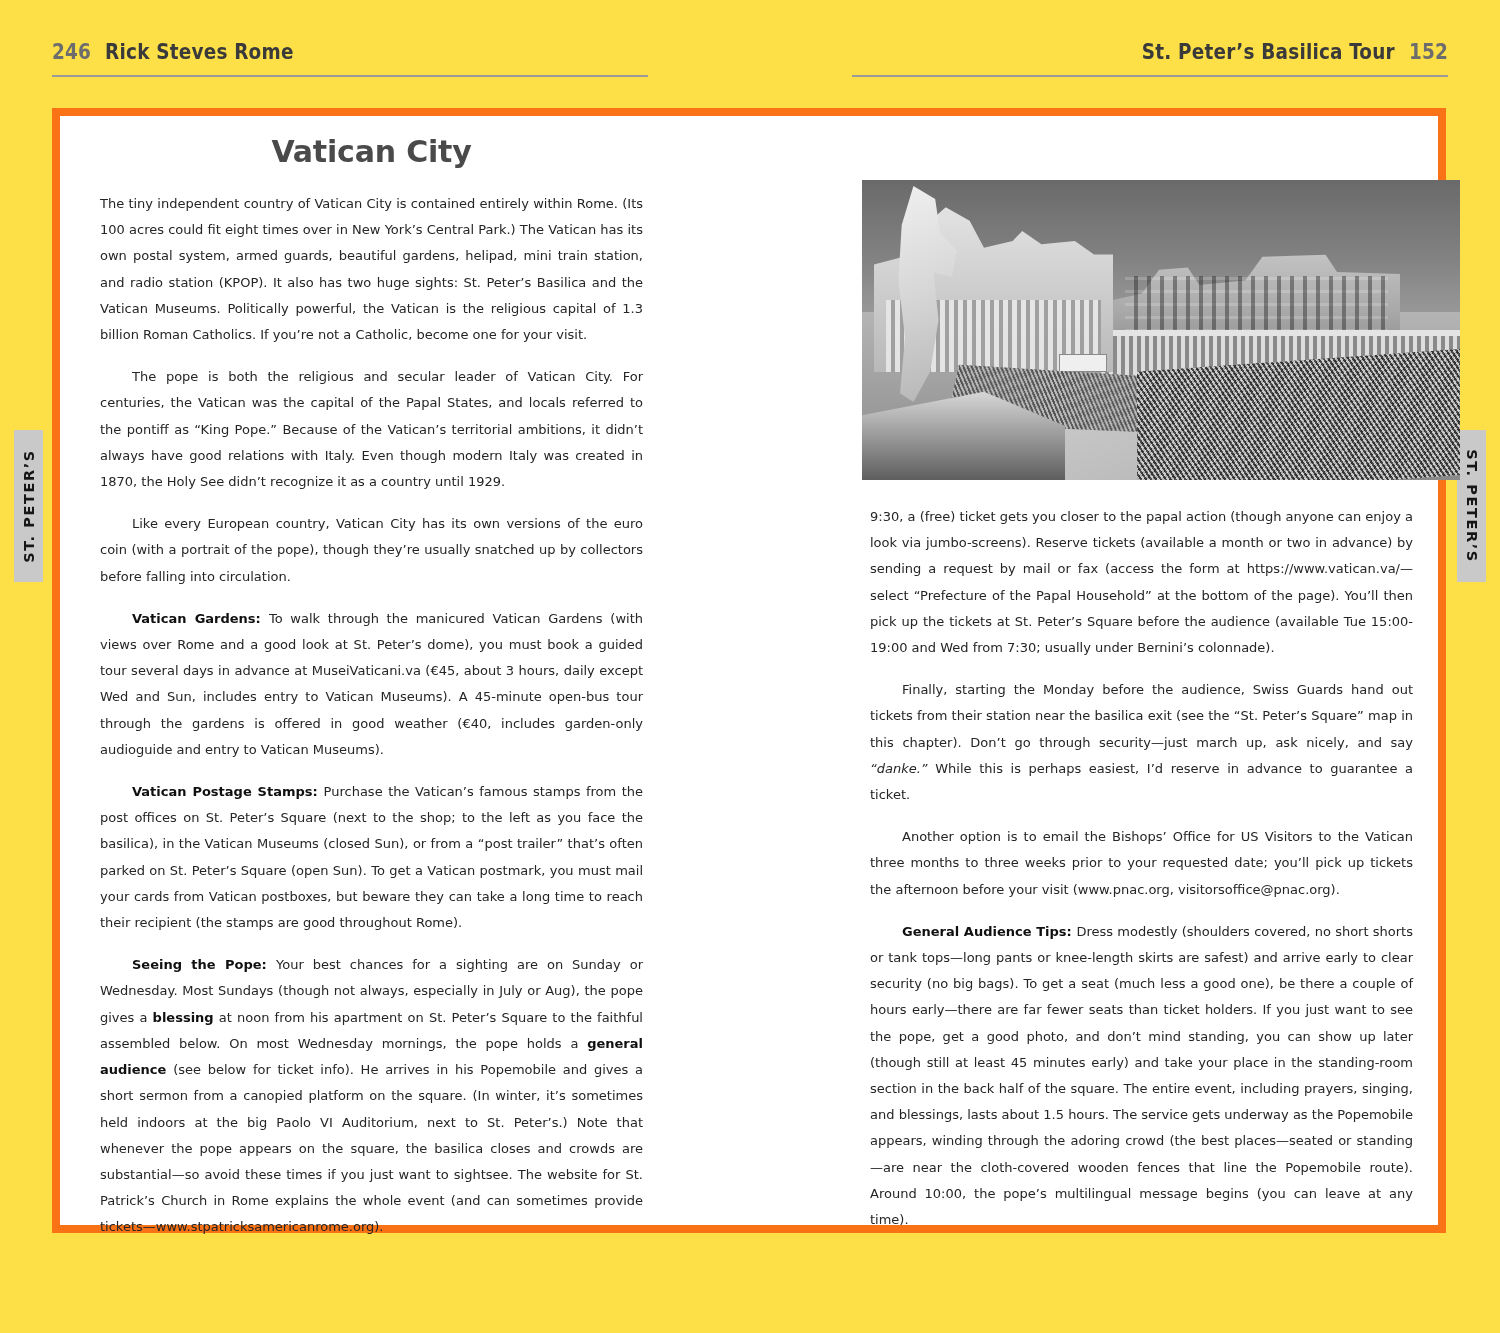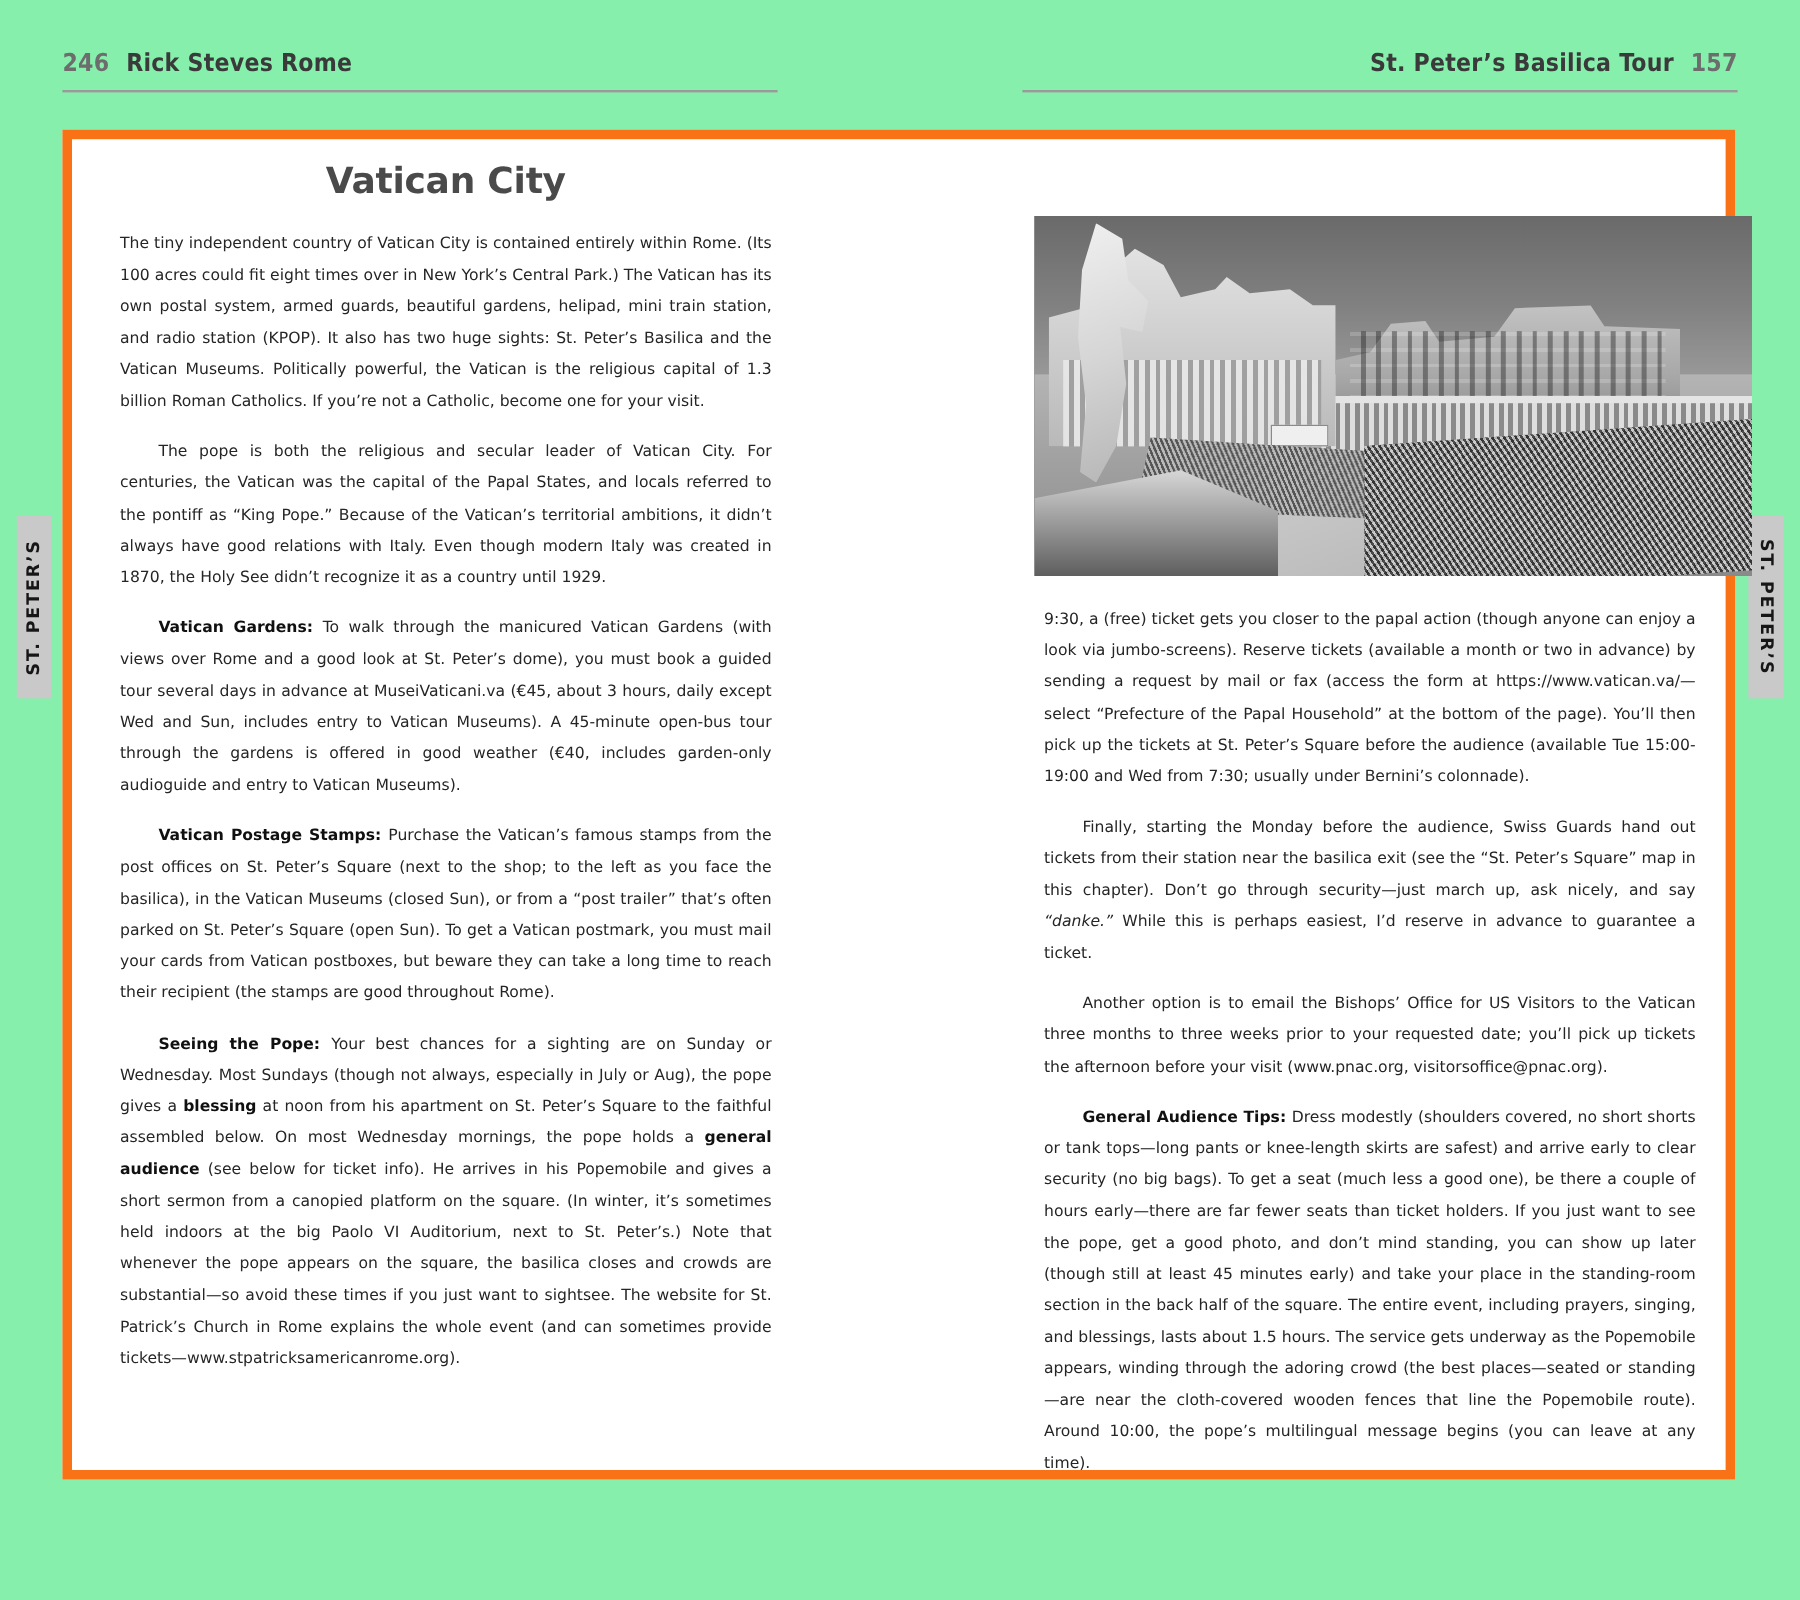--- a/index.html
+++ b/index.html
@@ -7,21 +7,21 @@
     margin: 0; padding: 0;
     width: 1500px; height: 1333px;
     background: #ffffff;
     font-family: "DejaVu Sans", "Liberation Sans", sans-serif;
   }
 
   .page {
     position: relative;
     width: 1500px;
     height: 1333px;
-    background: #86efac;
+    background: #fde047;
     overflow: hidden;
   }
 
   
   .runhead {
     position: absolute;
     top: 40px;
     font-family: "DejaVu Sans Condensed", "Liberation Sans Narrow", "Liberation Sans", sans-serif;
     font-weight: 700;
     font-size: 20.5px;
@@ -241,38 +241,39 @@
 <body>
 
 <div class="page">
 
   <div class="runhead left">
     <span class="folio">246</span><span>Rick Steves Rome</span>
   </div>
   <div class="rule left"></div>
 
   <div class="runhead right">
-    <span>St. Peter’s Basilica Tour</span><span class="folio">157</span>
+    <span>St. Peter’s Basilica Tour</span><span class="folio">152</span>
   </div>
   <div class="rule right"></div>
 
   <div class="thumbtab left">
     <span>ST. PETER’S</span>
   </div>
   <div class="thumbtab right">
     <span>ST. PETER’S</span>
   </div>
 
   <div class="frame">
 
     <div class="col left">
       <h1 class="chapter-title">Vatican City</h1>
       <div id="left-col-body">
           <p class="body noindent"><span>The tiny independent country of Vatican City is contained entirely within Rome. (Its 100 acres could fit eight times over in New York’s Central Park.) The Vatican has its own postal system, armed guards, beautiful gardens, helipad, mini train station, and radio station (KPOP). It also has two huge sights: St. Peter’s Basilica and the Vatican Museums. Politically powerful, the Vatican is the religious capital of 1.3 billion Roman Catholics. If you’re not a Catholic, become one for your visit.</span></p>
           <p class="body"><span>The pope is both the religious and secular leader of Vatican City. For centuries, the Vatican was the capital of the Papal States, and locals referred to the pontiff as “King Pope.” Because of the Vatican’s territorial ambitions, it didn’t always have good relations with Italy. Even though modern Italy was created in 1870, the Holy See didn’t recognize it as a country until 1929.</span></p>
+          <p class="body"><span>Like every European country, Vatican City has its own versions of the euro coin (with a portrait of the pope), though they’re usually snatched up by collectors before falling into circulation.</span></p>
           <p class="body"><b>Vatican Gardens: </b><span>To walk through the manicured Vatican Gardens (with views over Rome and a good look at St. Peter’s dome), you must book a guided tour several days in advance at MuseiVaticani.va (€45, about 3 hours, daily except Wed and Sun, includes entry to Vatican Museums). A 45-minute open-bus tour through the gardens is offered in good weather (€40, includes garden-only audioguide and entry to Vatican Museums).</span></p>
           <p class="body"><b>Vatican Postage Stamps: </b><span>Purchase the Vatican’s famous stamps from the post offices on St. Peter’s Square (next to the shop; to the left as you face the basilica), in the Vatican Museums (closed Sun), or from a “post trailer” that’s often parked on St. Peter’s Square (open Sun). To get a Vatican postmark, you must mail your cards from Vatican postboxes, but beware they can take a long time to reach their recipient (the stamps are good throughout Rome).</span></p>
           <p class="body"><b>Seeing the Pope: </b><span>Your best chances for a sighting are on Sunday or Wednesday. Most Sundays (though not always, especially in July or Aug), the pope gives a </span><b>blessing</b><span> at noon from his apartment on St. Peter’s Square to the faithful assembled below. On most Wednesday mornings, the pope holds a </span><b>general audience</b><span> (see below for ticket info). He arrives in his Popemobile and gives a short sermon from a canopied platform on the square. (In winter, it’s sometimes held indoors at the big Paolo VI Auditorium, next to St. Peter’s.) Note that whenever the pope appears on the square, the basilica closes and crowds are substantial—so avoid these times if you just want to sightsee. The website for St. Patrick’s Church in Rome explains the whole event (and can sometimes provide tickets—www.stpatricksamericanrome.org).</span></p>
         </div>
     </div>
 
     <div class="col right">
 
       <div class="photo-wrap">
         <div class="photo">

